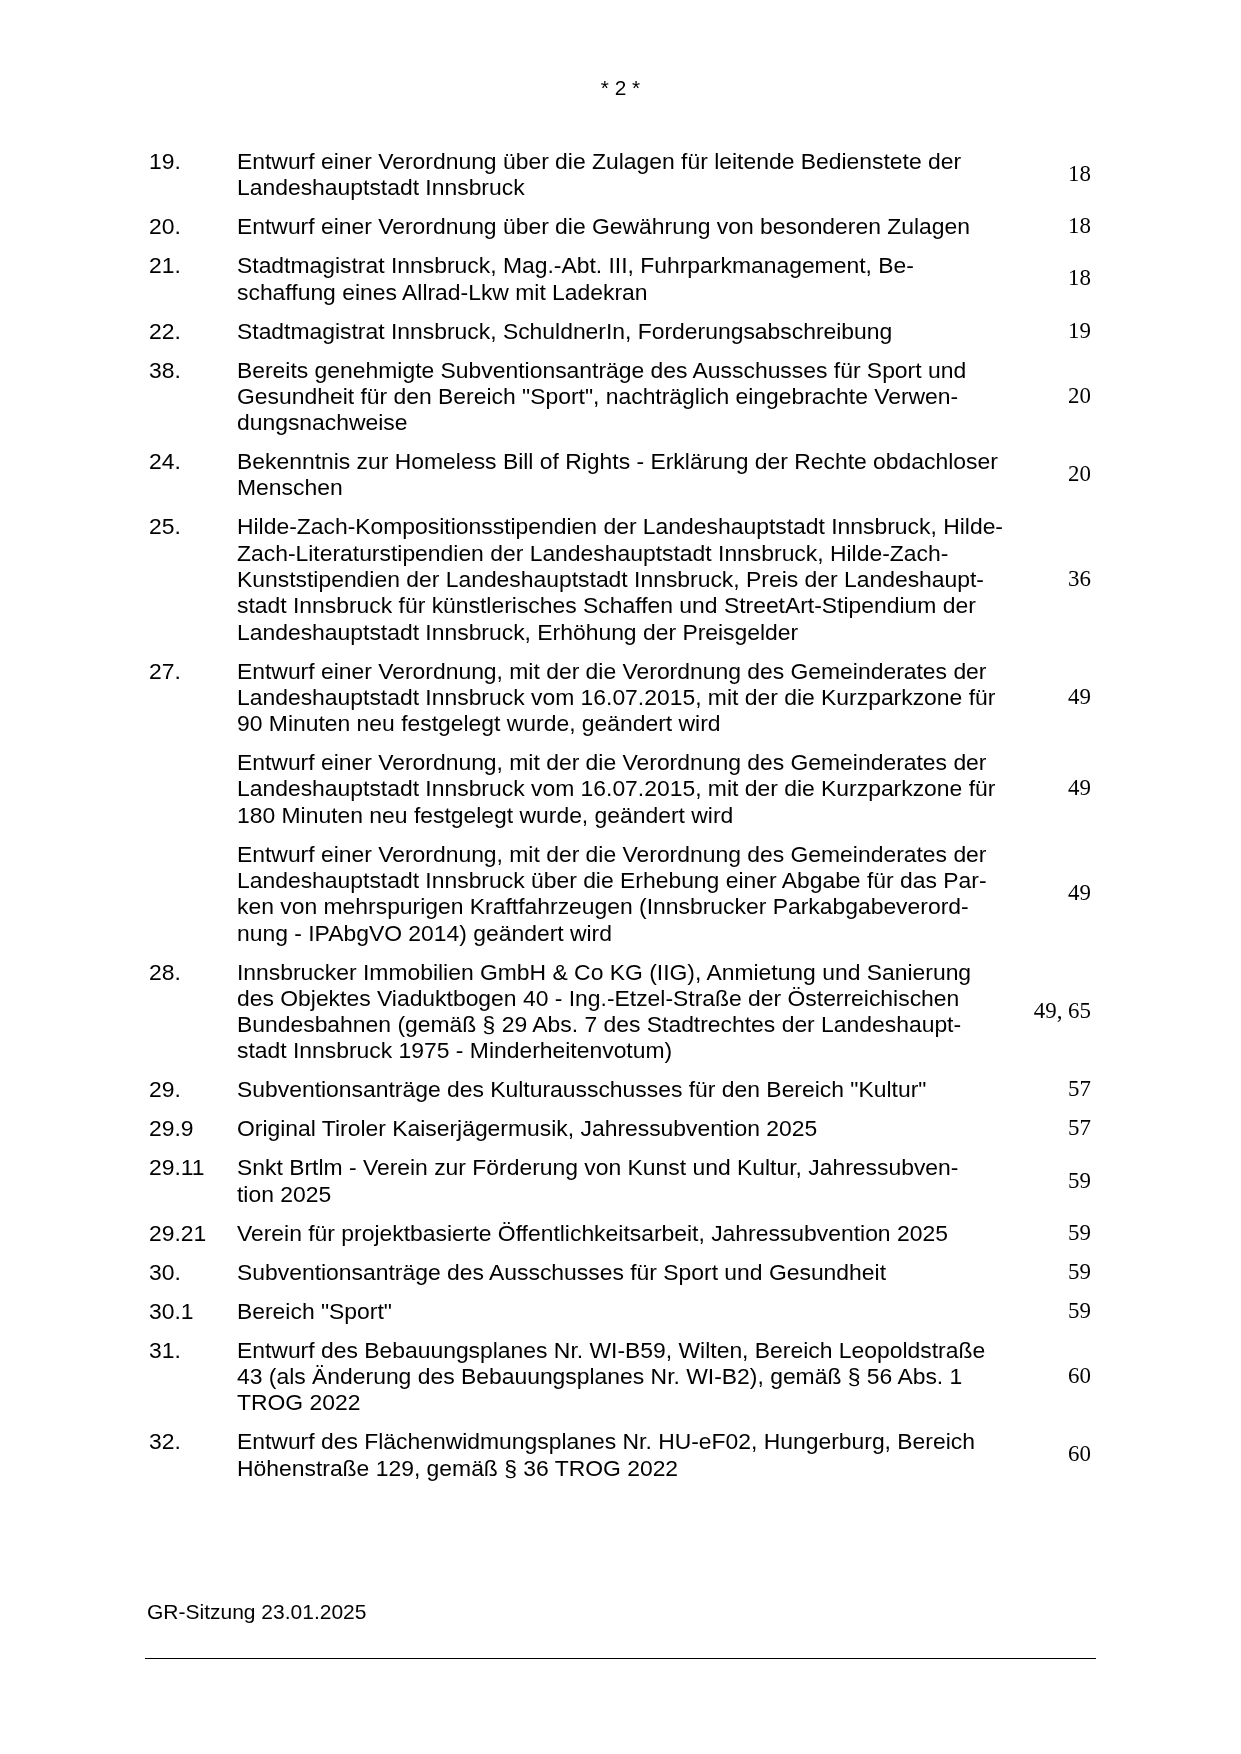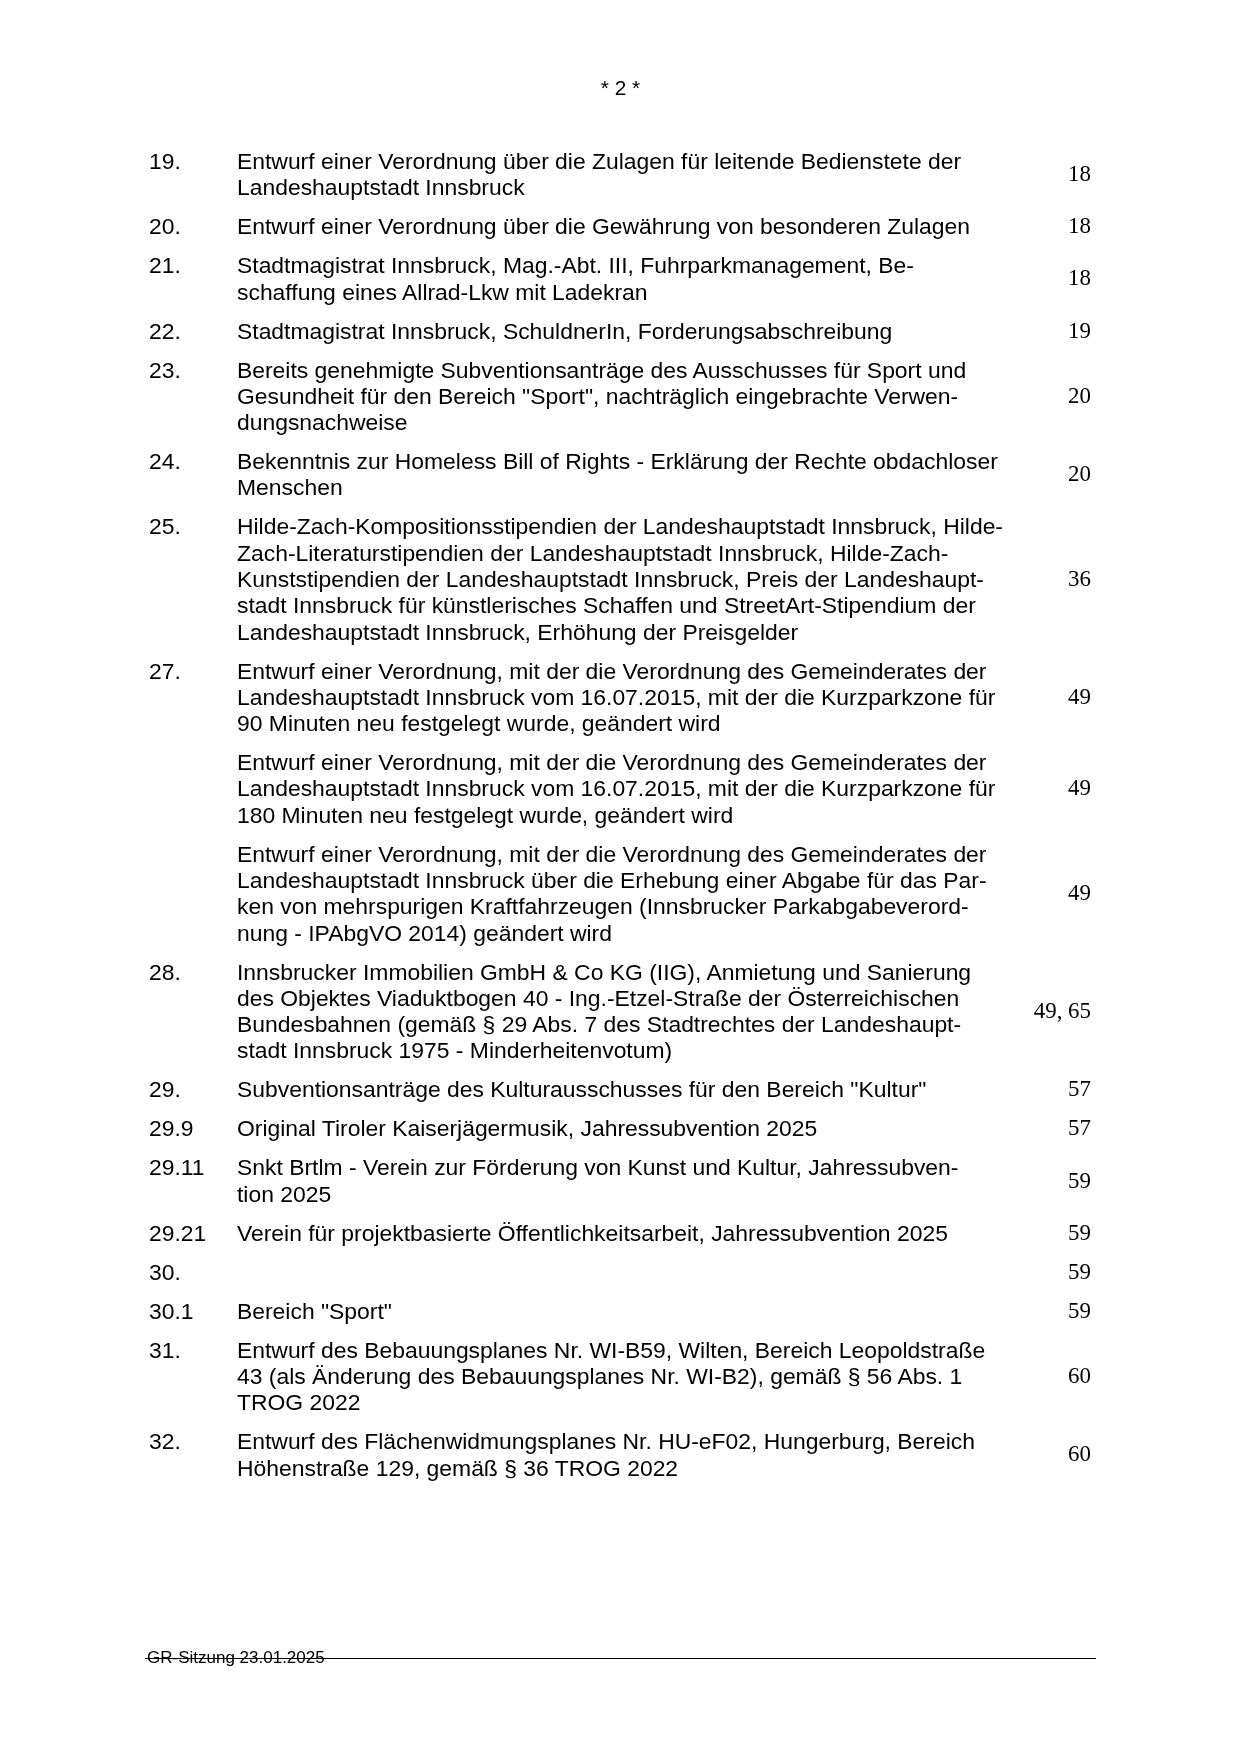--- a/index.html
+++ b/index.html
@@ -73,22 +73,22 @@
       position: absolute;
       left: 145px;
       top: 1658px;
       width: 951px;
       height: 0;
       border-top: 1.5px solid #000000;
     }
     .footer-text {
       position: absolute;
       left: 147px;
-      top: 1647px;
-      font-size: 17px;
+      top: 1601px;
+      font-size: 21px;
       line-height: 22px;
       white-space: nowrap;
     }
   </style>
 </head>
 <body>
 
 <div class="page">
   <div class="page-number">* 2 *</div>
 
@@ -117,21 +117,21 @@
         <span class="page-ref">18</span>
       </div>
       <div class="entry">
         <span class="num">22.</span>
         <div class="title">
           <span class="line">Stadtmagistrat Innsbruck, SchuldnerIn, Forderungsabschreibung</span>
         </div>
         <span class="page-ref">19</span>
       </div>
       <div class="entry">
-        <span class="num">23.</span>
+        <span class="num">38.</span>
         <div class="title">
           <span class="line">Bereits genehmigte Subventionsanträge des Ausschusses für Sport und</span>
           <span class="line">Gesundheit für den Bereich "Sport", nachträglich eingebrachte Verwen-</span>
           <span class="line">dungsnachweise</span>
         </div>
         <span class="page-ref">20</span>
       </div>
       <div class="entry">
         <span class="num">24.</span>
         <div class="title">
@@ -213,20 +213,23 @@
       </div>
       <div class="entry">
         <span class="num">29.21</span>
         <div class="title">
           <span class="line">Verein für projektbasierte Öffentlichkeitsarbeit, Jahressubvention 2025</span>
         </div>
         <span class="page-ref">59</span>
       </div>
       <div class="entry">
         <span class="num">30.</span>
+        <div class="title">
+          <span class="line">Subventionsanträge des Ausschusses für Sport und Gesundheit</span>
+        </div>
         <span class="page-ref">59</span>
       </div>
       <div class="entry">
         <span class="num">30.1</span>
         <div class="title">
           <span class="line">Bereich "Sport"</span>
         </div>
         <span class="page-ref">59</span>
       </div>
       <div class="entry">

